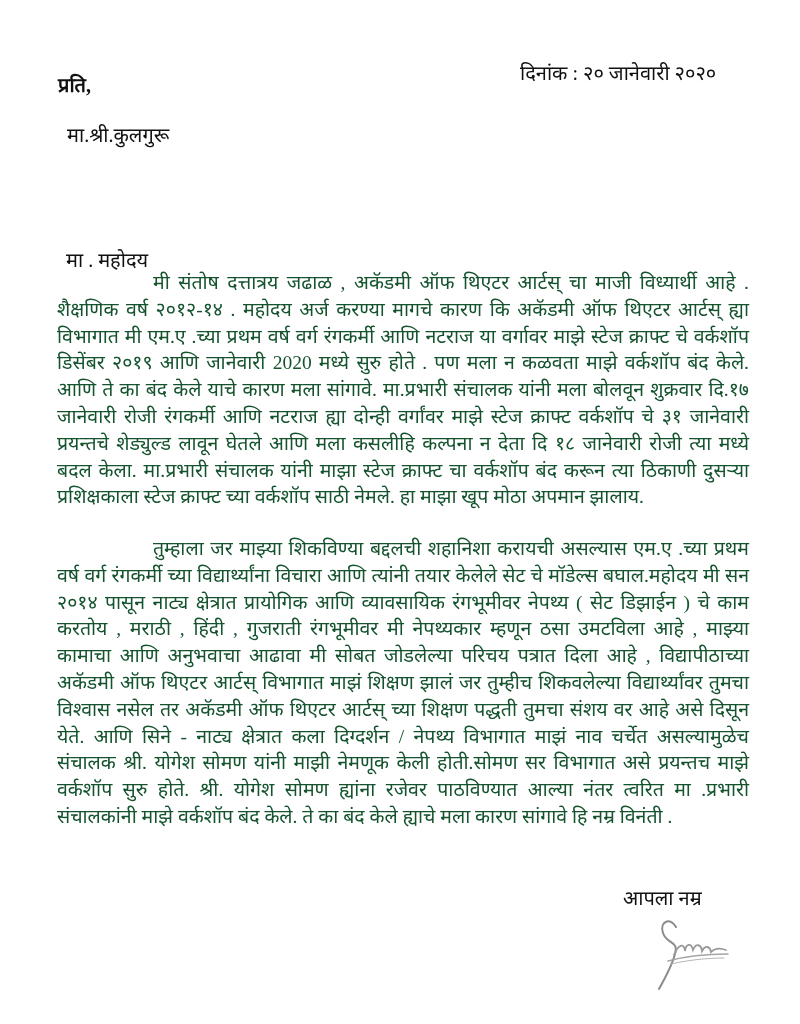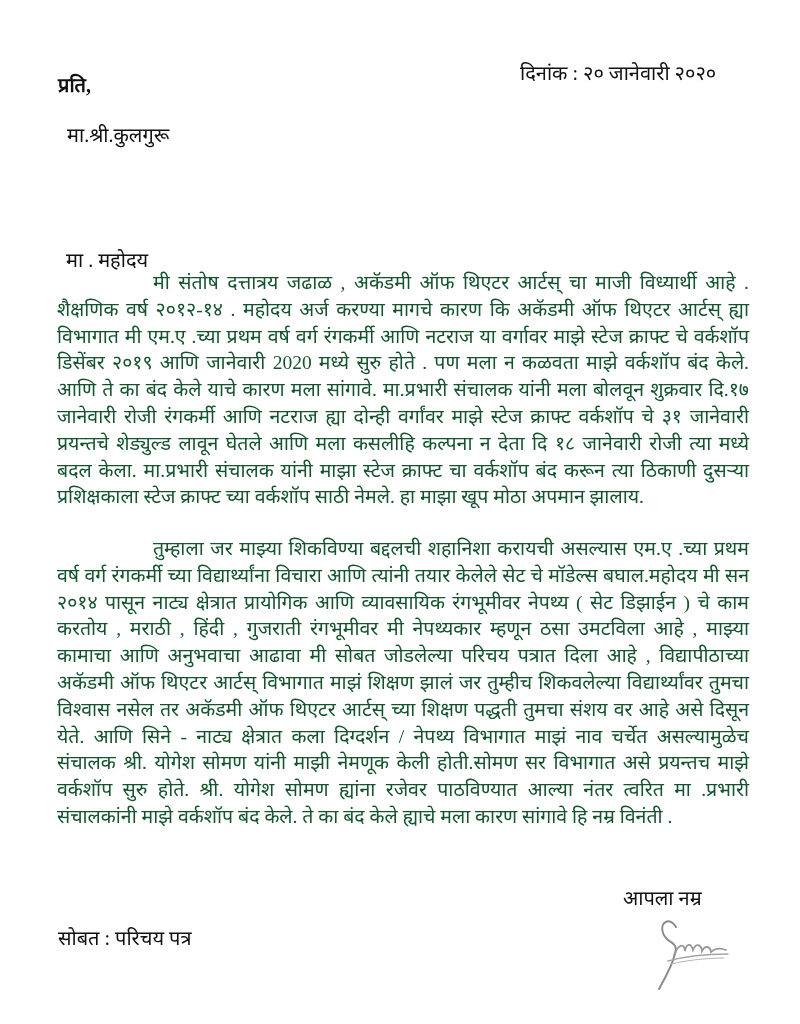--- a/index.html
+++ b/index.html
@@ -75,15 +75,14 @@
 
   <svg class="signature" viewBox="0 0 105 78" fill="none" xmlns="http://www.w3.org/2000/svg">
     <path d="M38 12 C33 2 21 6 25 18 C29 30 41 25 37 39 C34 51 26 65 21 74" stroke="#8b8b8b" stroke-width="2" stroke-linecap="round"></path>
     <path d="M36 40 C40 30 46 27 47 36 C48 29 53 27 55 35 C58 28 63 29 64 36 C67 30 72 31 73 37 C77 33 83 33 88 35" stroke="#9a9a9a" stroke-width="1.8" stroke-linecap="round"></path>
     <path d="M30 46 C48 41 72 39 90 39" stroke="#a5a5a5" stroke-width="1.5" stroke-linecap="round"></path>
     <path d="M33 49 C50 45 70 43 86 43" stroke="#b5b5b5" stroke-width="1" stroke-linecap="round"></path>
   </svg>
 
   <div class="txt sig-name">संतोष जढाळ</div>
 
-  <div class="txt enclosure">सोबत : परिचय पत्र</div>
 
 </div>
 
 </body></html>

